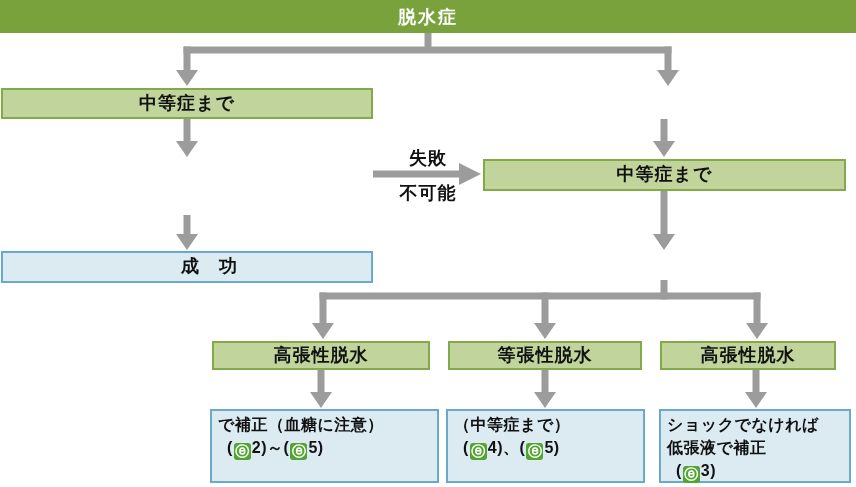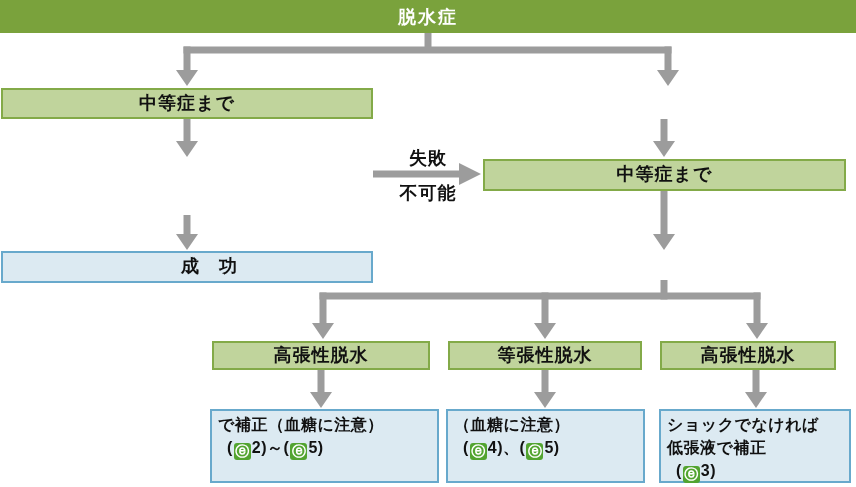--- a/index.html
+++ b/index.html
@@ -116,21 +116,21 @@
   </div>
 
   <div class="note" style="left:210px;top:409px;width:229px;height:74px;">
     <div>で補正（血糖に注意）</div>
     <div class="indent">
       <span>(</span><span class="badge">ⓔ</span><span>2</span><span>)～(</span><span class="badge">ⓔ</span><span>5</span><span>)</span>
     </div>
   </div>
 
   <div class="note" style="left:446px;top:409px;width:199px;height:74px;">
-    <div>（血糖に注意）</div>
+    <div>（中等症まで）</div>
     <div class="indent">
       <span>(</span><span class="badge">ⓔ</span><span>4</span><span>)、(</span><span class="badge">ⓔ</span><span>5</span><span>)</span>
     </div>
   </div>
 
   <div class="note" style="left:659px;top:409px;width:192px;height:74px;">
     <div>ショックでなければ</div>
     <div>低張液で補正</div>
     <div class="indent">
       <span>(</span><span class="badge">ⓔ</span><span>3</span><span>)</span>

